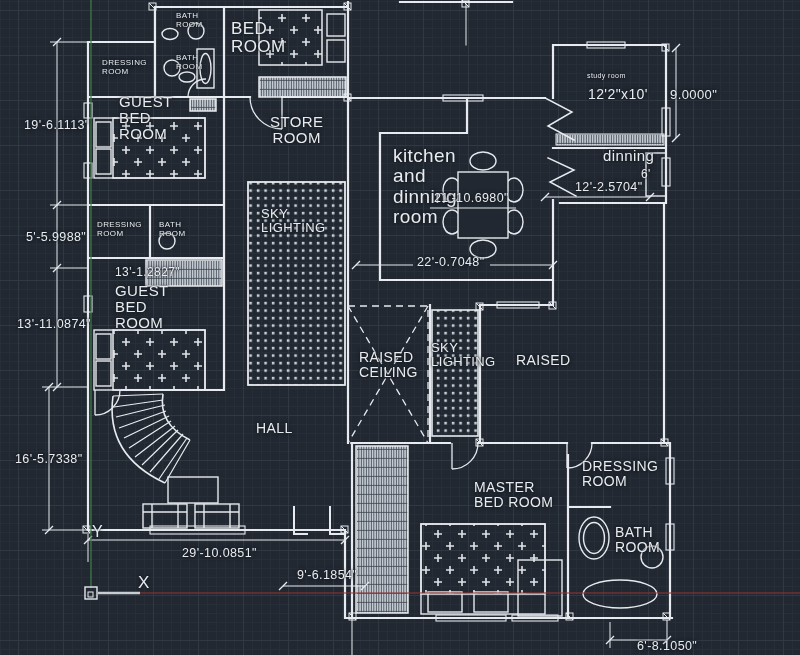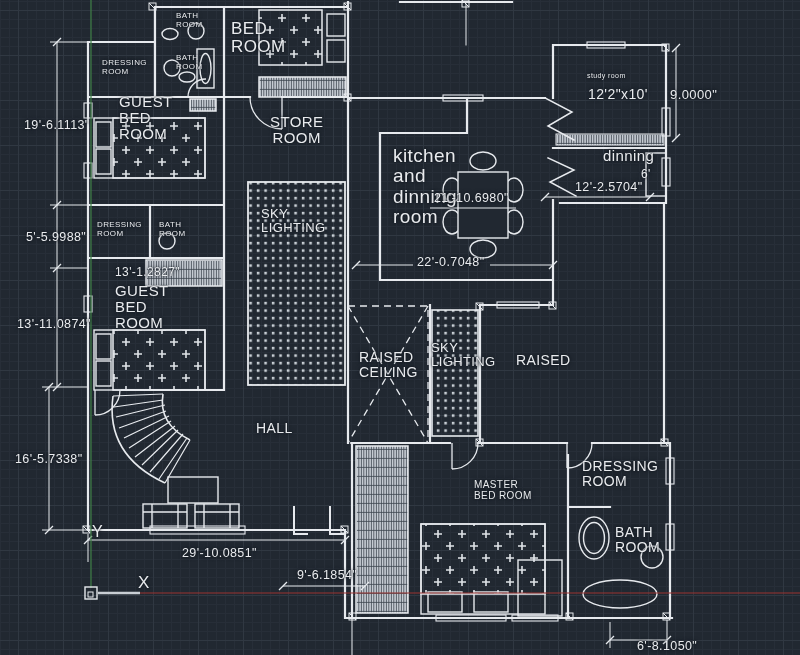--- a/index.html
+++ b/index.html
@@ -291,21 +291,21 @@
 ROOM</div>
       <div class="lbl" style="left: 115px; top: 283px; font-size: 15px;">GUEST
 BED
 ROOM</div>
       <div class="lbl" style="left: 359px; top: 326px; font-size: 14px; margin-top: 24px;">RAISED
 CEILING</div>
       <div class="lbl" style="left: 431px; top: 341px; font-size: 13px;">SKY
 LIGHTING</div>
       <div class="lbl" style="left: 516px; top: 353px; font-size: 14px;">RAISED</div>
       <div class="lbl" style="left: 232px; top: 421px; font-size: 14px; margin-left: 24px;">HALL</div>
-      <div class="lbl" style="left: 474px; top: 480px; font-size: 10px;">MASTER
+      <div class="lbl" style="left: 474px; top: 480px; font-size: 14px;">MASTER
 BED ROOM</div>
       <div class="lbl" style="left: 582px; top: 459px; font-size: 14px;">DRESSING
 ROOM</div>
       <div class="lbl" style="left: 615px; top: 525px; font-size: 14px;">BATH
 ROOM</div>
       <div class="lbl" style="left: 24px; top: 119px; font-size: 12.5px;">19'-6.1113"</div>
       <div class="lbl" style="left: 26px; top: 231px; font-size: 12.5px;">5'-5.9988"</div>
       <div class="lbl" style="left: 115px; top: 266px; font-size: 12px;">13'-1.2827"</div>
       <div class="lbl" style="left: 17px; top: 318px; font-size: 12.5px;">13'-11.0874"</div>
       <div class="lbl" style="left: 15px; top: 453px; font-size: 12.5px;">16'-5.7338"</div>

